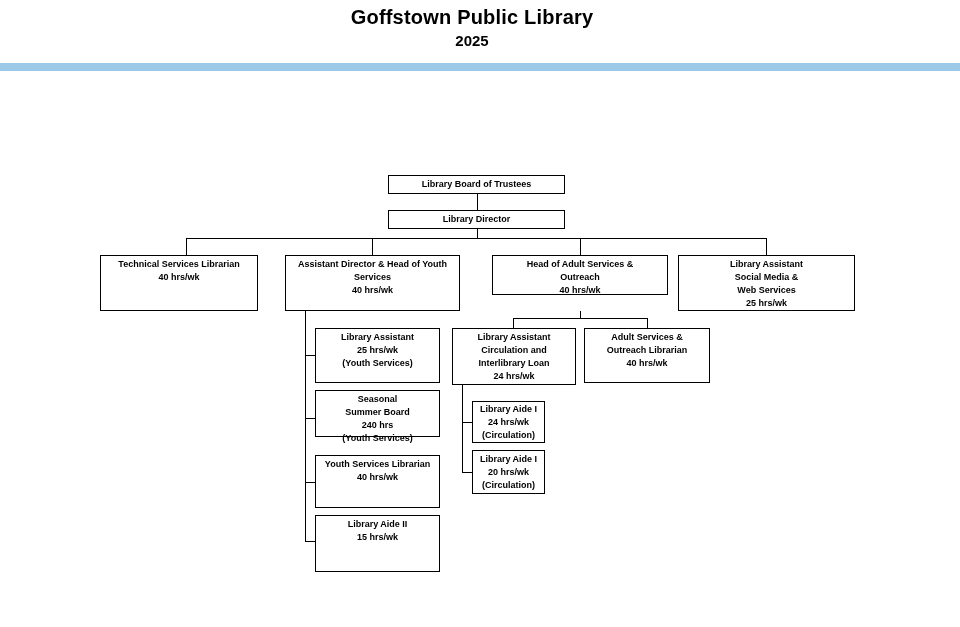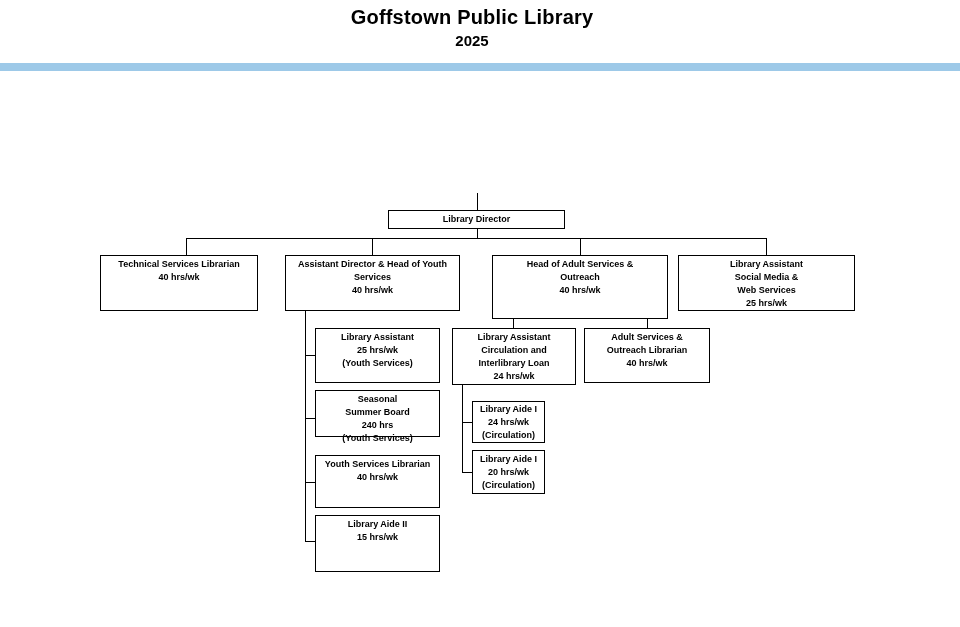--- a/index.html
+++ b/index.html
@@ -78,37 +78,40 @@
   <div class="ln h" style="left:305px;top:482px;width:10px"></div>
   <div class="ln h" style="left:305px;top:541px;width:10px"></div>
   <div class="ln v" style="left:580px;top:311px;height:7px"></div>
   <div class="ln h" style="left:513px;top:318px;width:134px"></div>
   <div class="ln v" style="left:513px;top:318px;height:10px"></div>
   <div class="ln v" style="left:647px;top:318px;height:10px"></div>
   <div class="ln v" style="left:462px;top:385px;height:88px"></div>
   <div class="ln h" style="left:462px;top:422px;width:10px"></div>
   <div class="ln h" style="left:462px;top:472px;width:10px"></div>
 
+  <div class="box single" style="left:388px;top:175px;width:177px;height:19px">
+    <div class="bl">Library Board of Trustees</div>
+  </div>
 
   <div class="box single" style="left:388px;top:210px;width:177px;height:19px">
     <div class="bl">Library Director</div>
   </div>
 
   <div class="box" style="left:100px;top:255px;width:158px;height:56px">
     <div class="bl">Technical Services Librarian</div>
     <div class="bl">40 hrs/wk</div>
   </div>
 
   <div class="box" style="left:285px;top:255px;width:175px;height:56px">
     <div class="bl">Assistant Director &amp; Head of Youth</div>
     <div class="bl">Services</div>
     <div class="bl">40 hrs/wk</div>
   </div>
 
-  <div class="box" style="left:492px;top:255px;width:176px;height:64px">
+  <div class="box" style="left:492px;top:255px;width:176px;height:40px">
     <div class="bl">Head of Adult Services &amp;</div>
     <div class="bl">Outreach</div>
     <div class="bl">40 hrs/wk</div>
   </div>
 
   <div class="box" style="left:678px;top:255px;width:177px;height:56px">
     <div class="bl">Library Assistant</div>
     <div class="bl">Social Media &amp;</div>
     <div class="bl">Web Services</div>
     <div class="bl">25 hrs/wk</div>

